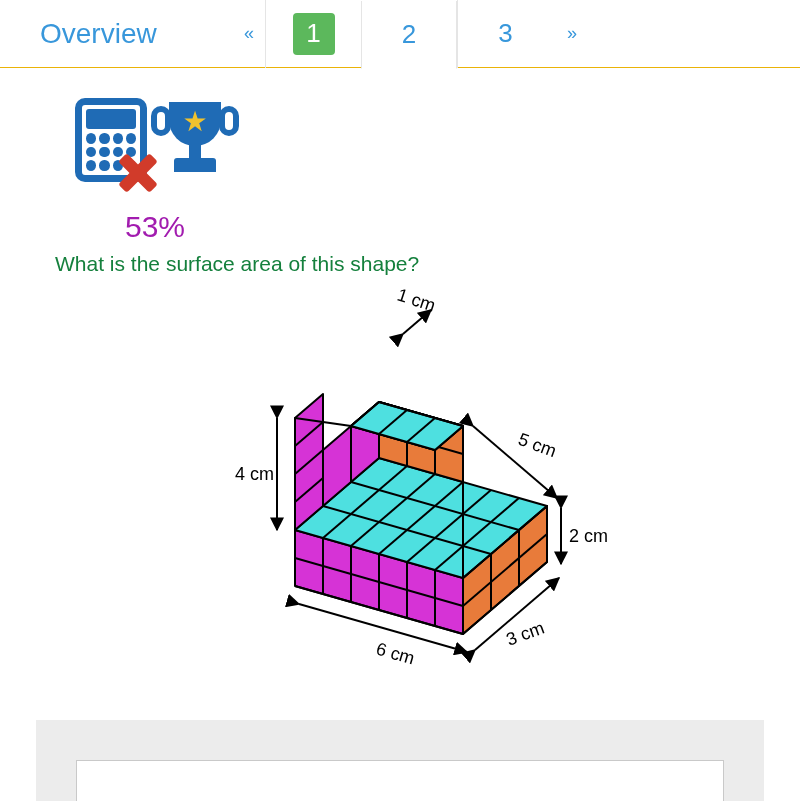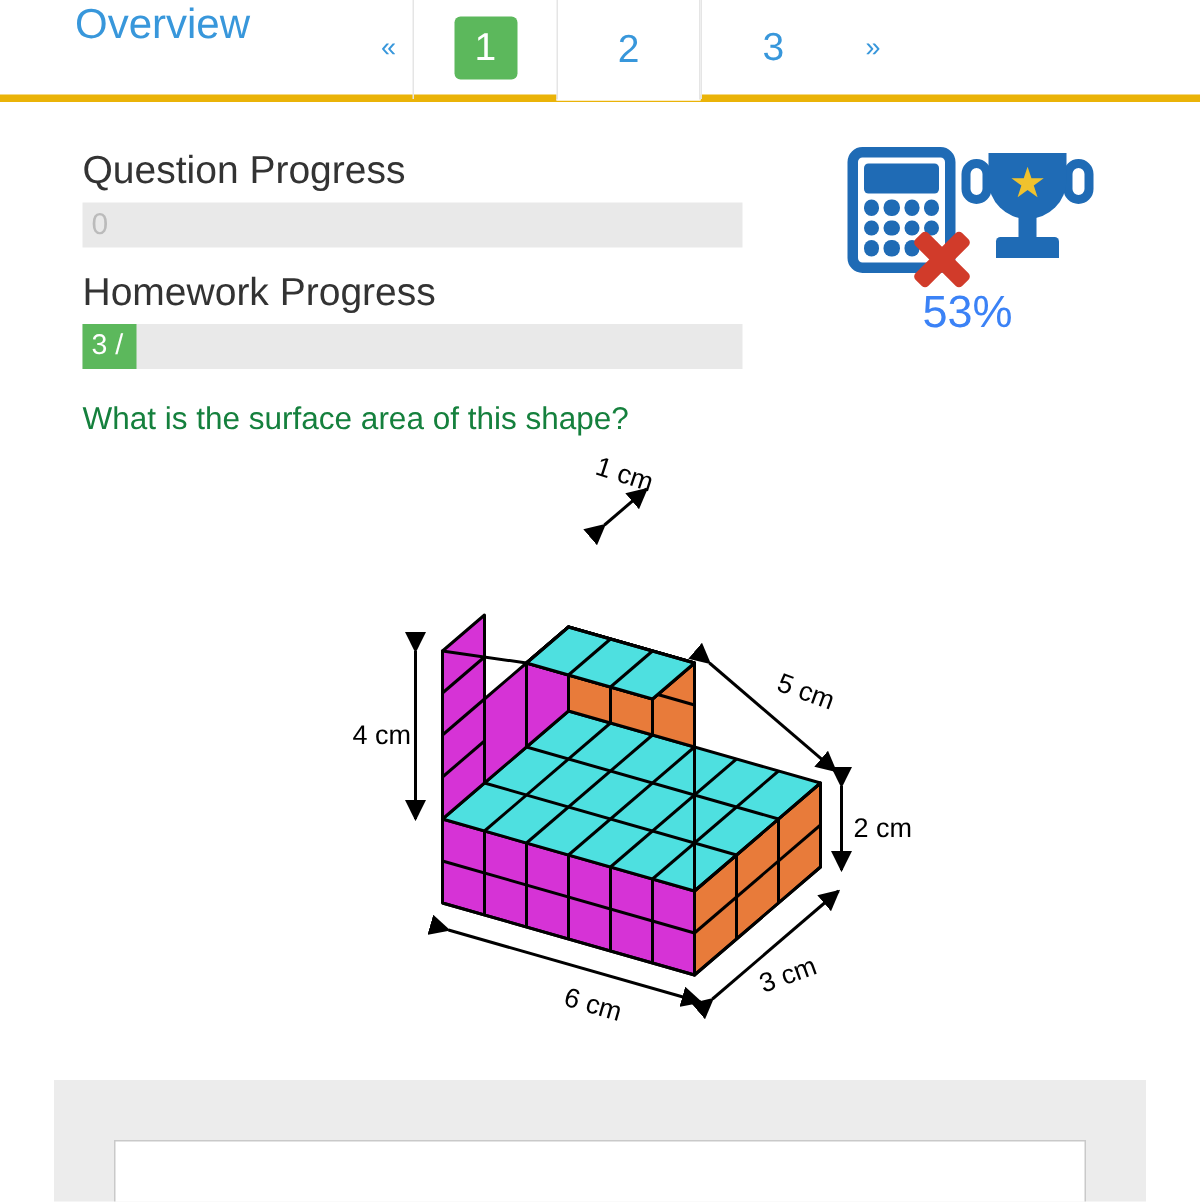--- a/index.html
+++ b/index.html
@@ -6,23 +6,24 @@
   body {
     font-family: -apple-system, BlinkMacSystemFont, "Segoe UI", Helvetica, Arial, sans-serif;
     background: #fff;
     width: 800px;
     height: 801px;
     overflow: hidden;
     position: relative;
   }
   .tabbar {
     display: flex;
+    align-items: center;
     height: 68px;
-    border-bottom: 5px solid #eab308;
-    padding: 0 40px;
+    border-bottom: 1px solid #eab308;
+    padding: 0 30px;
     gap: 0;
   }
   .tab-overview {
     color: #3897db;
     font-size: 28px;
     font-weight: 400;
     padding: 0 20px 0 10px;
     flex: 0 0 200px;
     cursor: pointer;
   }
@@ -217,23 +218,23 @@
   }
   .trophy-star {
     position: absolute;
     left: 50%; top: 10px;
     transform: translateX(-50%);
     color: #f0c22e;
     font-size: 28px;
     line-height: 28px;
   }
   .award-percent {
-    color: #3b82f6;
+    color: #a21caf;
     font-size: 30px;
-    margin-top: 6px;
+    margin-top: 24px;
     font-weight: 400;
   }
 
   .question-text {
     font-size: 21px;
     color: #15803d;
     margin-top: 8px;
   }
 
   .shape-area {
@@ -274,30 +275,20 @@
     </div>
     <div class="tab-cell inactive">
       <span class="num-badge">3</span>
     </div>
     <div class="pager-next">»</div>
   </div>
 </div>
 
 <div class="main">
   <div class="progress-row">
-    <div class="progress-col">
-      <div class="progress-label">Question Progress</div>
-      <div class="progress-bar">
-        <span>0</span>
-      </div>
-      <div class="progress-label">Homework Progress</div>
-      <div class="progress-bar">
-        <div class="fill" style="width:36px">3 /</div>
-      </div>
-    </div>
     <div class="award-col">
       <div class="award-icons">
         <div class="calc-icon">
           <div class="calc-body">
             <div class="calc-screen"></div>
             <div class="calc-btns">
               <span></span>
                 <span></span>
                 <span></span>
                 <span></span>

